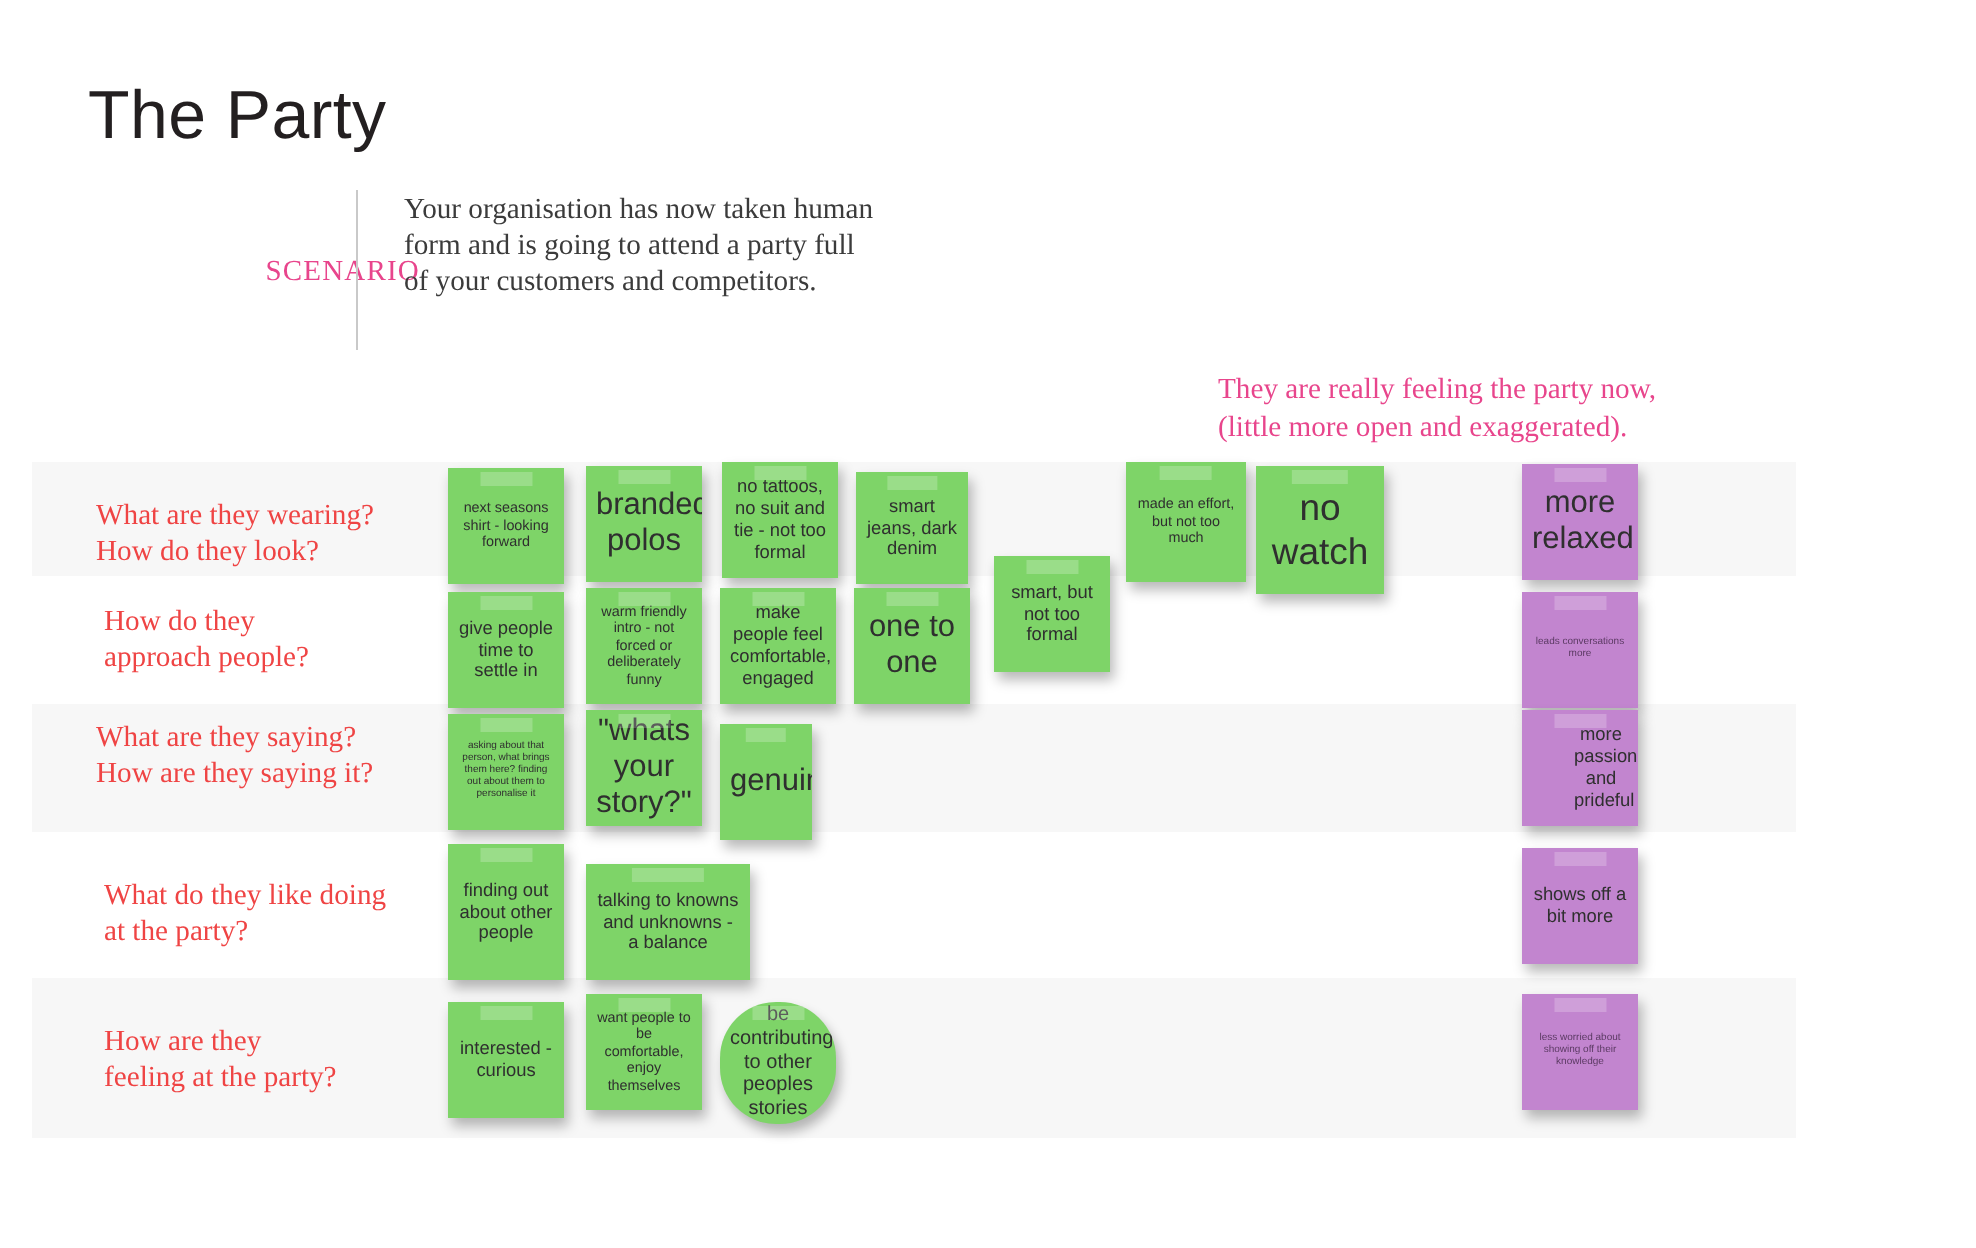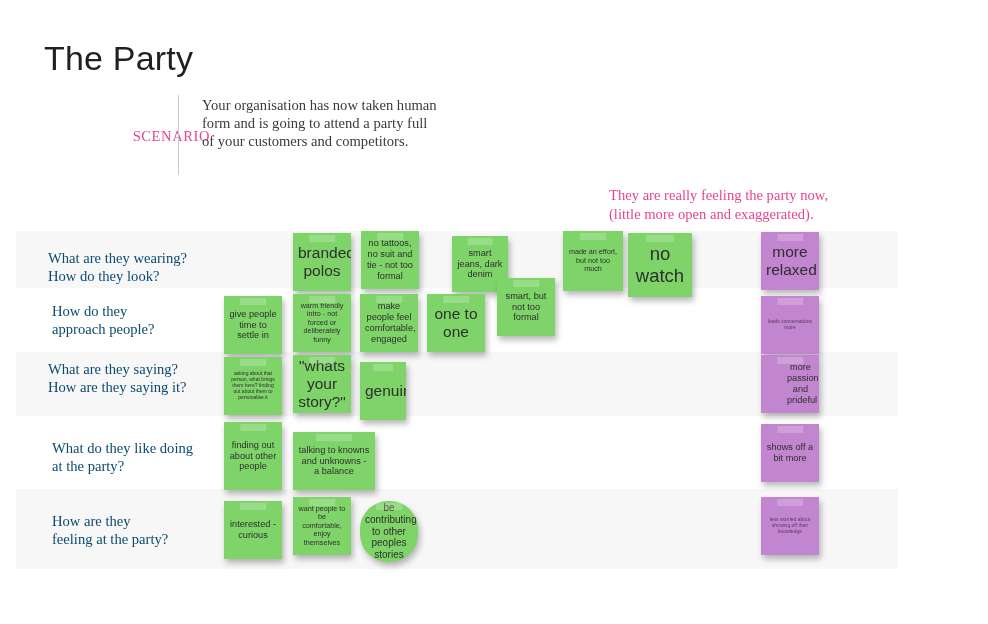--- a/index.html
+++ b/index.html
@@ -90,21 +90,21 @@
     width: 882px;
     background: #f7f7f7;
   }
   .band.plain { background: transparent; }
 
   .row-label {
     position: absolute;
     font-family: "Liberation Serif", serif;
     font-size: 14.6px;
     line-height: 1.22;
-    color: #0c4a6e;
+    color: #ef4444;
     white-space: pre-line;
   }
 
   .note {
     position: absolute;
     box-sizing: border-box;
     display: flex;
     align-items: center;
     justify-content: center;
     text-align: center;
@@ -145,29 +145,33 @@
 (little more open and exaggerated).</div>
 
 <div id="grid">
     <div class="band" style="top: 231px; height: 57px;"></div>
     <div class="band plain" style="top: 294px; height: 52px;"></div>
     <div class="band" style="top: 352px; height: 64px;"></div>
     <div class="band plain" style="top: 422px; height: 64px;"></div>
     <div class="band" style="top: 489px; height: 80px;"></div>
     <div class="row-label" style="top: 250px; left: 48px;">What are they wearing?
 How do they look?</div>
+    <div class="note green" style="left: 224px; top: 234px; width: 58px; height: 58px; font-size: 7.2px;">
+      <span class="tape"></span>
+      <span class="txt">next seasons shirt - looking forward</span>
+    </div>
     <div class="note green" style="left: 293px; top: 233px; width: 58px; height: 58px; font-size: 15.5px;">
       <span class="tape"></span>
       <span class="txt">branded polos</span>
     </div>
     <div class="note green" style="left: 361px; top: 231px; width: 58px; height: 58px; font-size: 9.2px;">
       <span class="tape"></span>
       <span class="txt">no tattoos, no suit and tie - not too formal</span>
     </div>
-    <div class="note green" style="left: 428px; top: 236px; width: 56px; height: 56px; font-size: 9.2px; margin-left: 24px;">
+    <div class="note green" style="left: 428px; top: 236px; width: 56px; height: 56px; font-size: 9.2px;">
       <span class="tape"></span>
       <span class="txt">smart jeans, dark denim</span>
     </div>
     <div class="note green" style="left: 497px; top: 234px; width: 58px; height: 58px; font-size: 9.2px; margin-top: 44px;">
       <span class="tape"></span>
       <span class="txt">smart, but not too formal</span>
     </div>
     <div class="note green" style="left: 563px; top: 231px; width: 60px; height: 60px; font-size: 7.2px;">
       <span class="tape"></span>
       <span class="txt">made an effort, but not too much</span>

